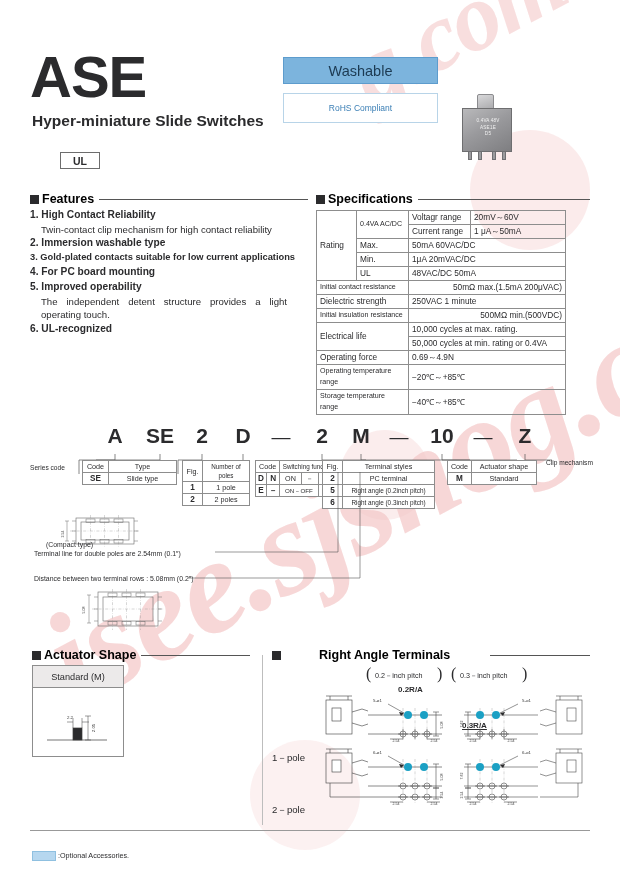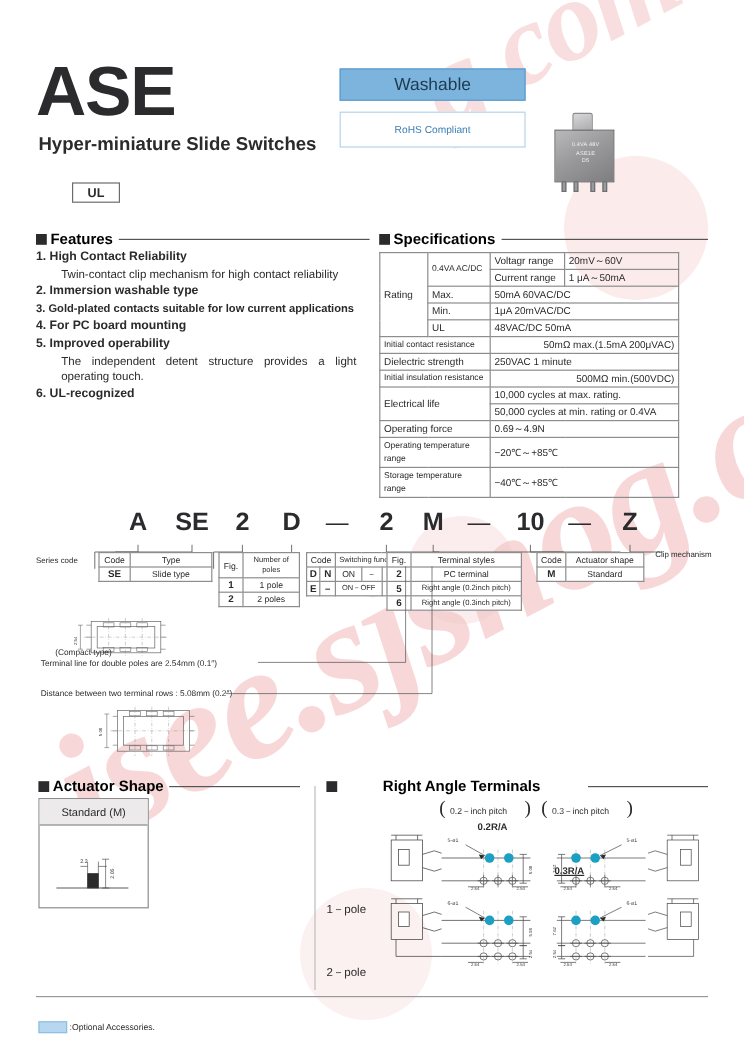--- a/index.html
+++ b/index.html
@@ -85,21 +85,21 @@
   
   .sect { position:absolute; display:flex; align-items:center; }
   .sect .sq { width:9px; height:9px; background:#2b2b2d; margin-right:3px; }
   .sect .lbl { font-size:12.5px; font-weight:bold; color:#000000; white-space:nowrap; }
   .sect .rule { height:1px; background:#555; margin-left:5px; }
 
   
   .feat { position:absolute; left:30px; top:208px; width:275px; }
   .feat .item { font-size:10.2px; font-weight:bold; color:#2b2b2d; line-height:13.6px; margin-bottom:1px; }
   .feat .item.small { font-size:9.3px; }
-  .feat .sub { font-size:9.6px; font-weight:normal; color:#2b2b2d; line-height:13.6px; margin-left:21px; }
+  .feat .sub { font-size:9.6px; font-weight:normal; color:#2b2b2d; line-height:13.6px; margin-left:11px; }
   .feat .sub.just { text-align:justify; width:246px; }
 
   
   .spec { position:absolute; left:316px; top:210px; width:250px; }
   table.spec-t { border-collapse:collapse; width:250px; font-size:8.3px; color:#2b2b2d; }
   table.spec-t td { border:1px solid #8d8d8d; padding:1px 3px; line-height:11px; height:11.6px; vertical-align:middle; }
   td.lbl-td { font-size:8.3px; }
   td.lbl-sm { font-size:7.1px; }
   .spread { display:flex; justify-content:flex-end; }
   .pn-code { position:absolute; top:424px; left:0; width:620px; height:34px; }

